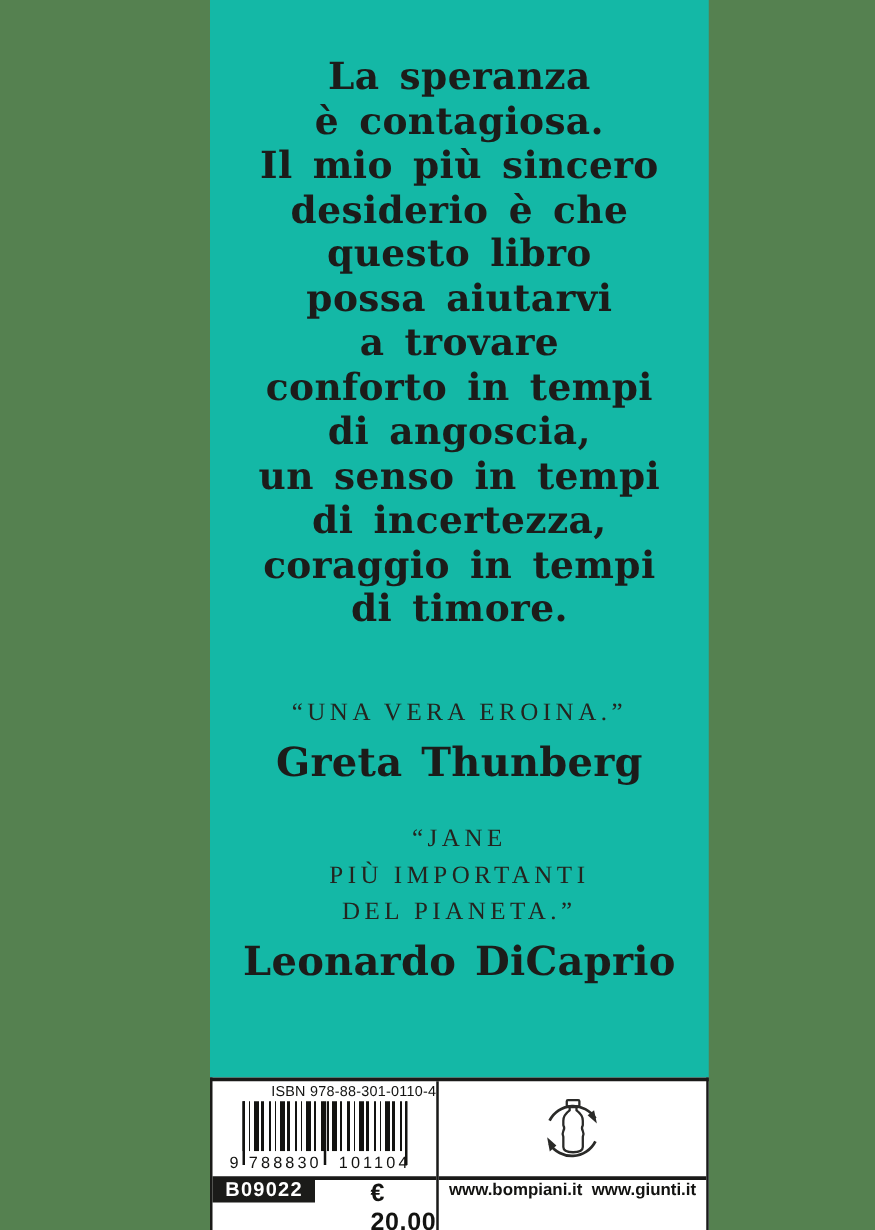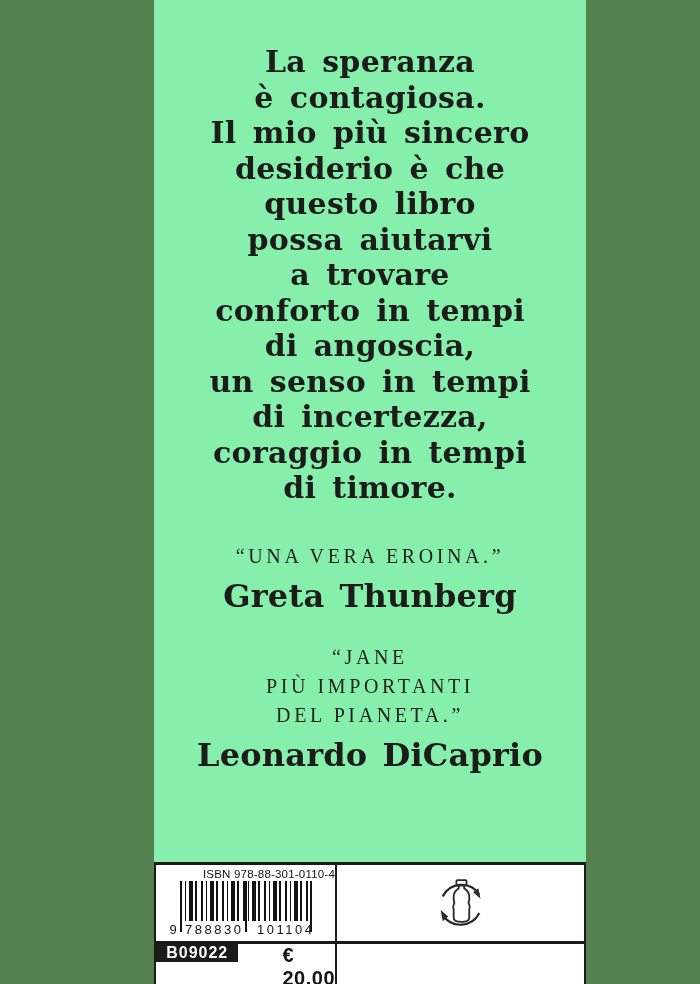--- a/index.html
+++ b/index.html
@@ -3,35 +3,35 @@
 <meta charset="utf-8">
 <style>
   html,body { margin:0; padding:0; }
   body {
     width:700px; height:984px; position:relative; overflow:hidden;
     background:#558150;
     font-family:"Liberation Sans", sans-serif;
     color:#1c1c1a;
   }
   .panel {
-    position:absolute; left:154px; top:0; width:432px; height:984px;
-    background:#86efac;
+    position:absolute; left:168px; top:0; width:399px; height:984px;
+    background:#14b8a6;
   }
   
   .main-quote { padding-top:44px; text-align:center; }
   .main-quote .q-line {
     font-family:"DejaVu Serif", serif;
     font-weight:700;
     font-size:30px; line-height:35.5px;
     letter-spacing:0.3px; word-spacing:0.18em;
     color:#1c1c1a; white-space:nowrap;
   }
   
   .endorsement { text-align:center; }
-  .endo-1 { margin-top:36px; }
+  .endo-1 { margin-top:50px; }
   .endo-2 { margin-top:32px; }
   .caps-line {
     font-family:"Liberation Serif", serif;
     font-size:20px; line-height:29px;
     letter-spacing:0.18em;
     color:#24241f; white-space:nowrap;
   }
   .endo-author {
     margin-top:10px;
     font-family:"DejaVu Serif", serif;
@@ -155,16 +155,19 @@
             <path d="M16 29 A23 23 0 0 1 56 27" stroke="#2a2a28" stroke-width="2.4" fill="none"></path>
             <polygon points="58,31 49,25 54,20" fill="#2a2a28" transform="rotate(8 55 26)"></polygon>
             <path d="M56 47 A23 23 0 0 1 16 49" stroke="#2a2a28" stroke-width="2.4" fill="none"></path>
             <polygon points="13,44 22,50 17,56" fill="#2a2a28" transform="rotate(8 17 50)"></polygon>
 
             <rect x="31" y="11" width="11" height="5.5" rx="1" stroke="#2a2a28" stroke-width="2" fill="none"></rect>
             <path d="M33.5 17 L33.5 20 Q28 24 28 29 L28 33 Q29.5 35 28 38 Q26.8 40.5 28 43 L28 52 Q28 56.5 36.5 56.5 Q45 56.5 45 52 L45 43 Q46.2 40.5 45 38 Q43.5 35 45 33 L45 29 Q45 24 39.5 20 L39.5 17 Z" stroke="#2a2a28" stroke-width="2" fill="none" stroke-linejoin="round"></path>
           </svg>
         </div>
       </div>
+      <div class="row-bottom">
+        <div class="web-cell">www.bompiani.it  www.giunti.it</div>
+      </div>
     </div>
 
   </div>
 </div>
 
 </body></html>

